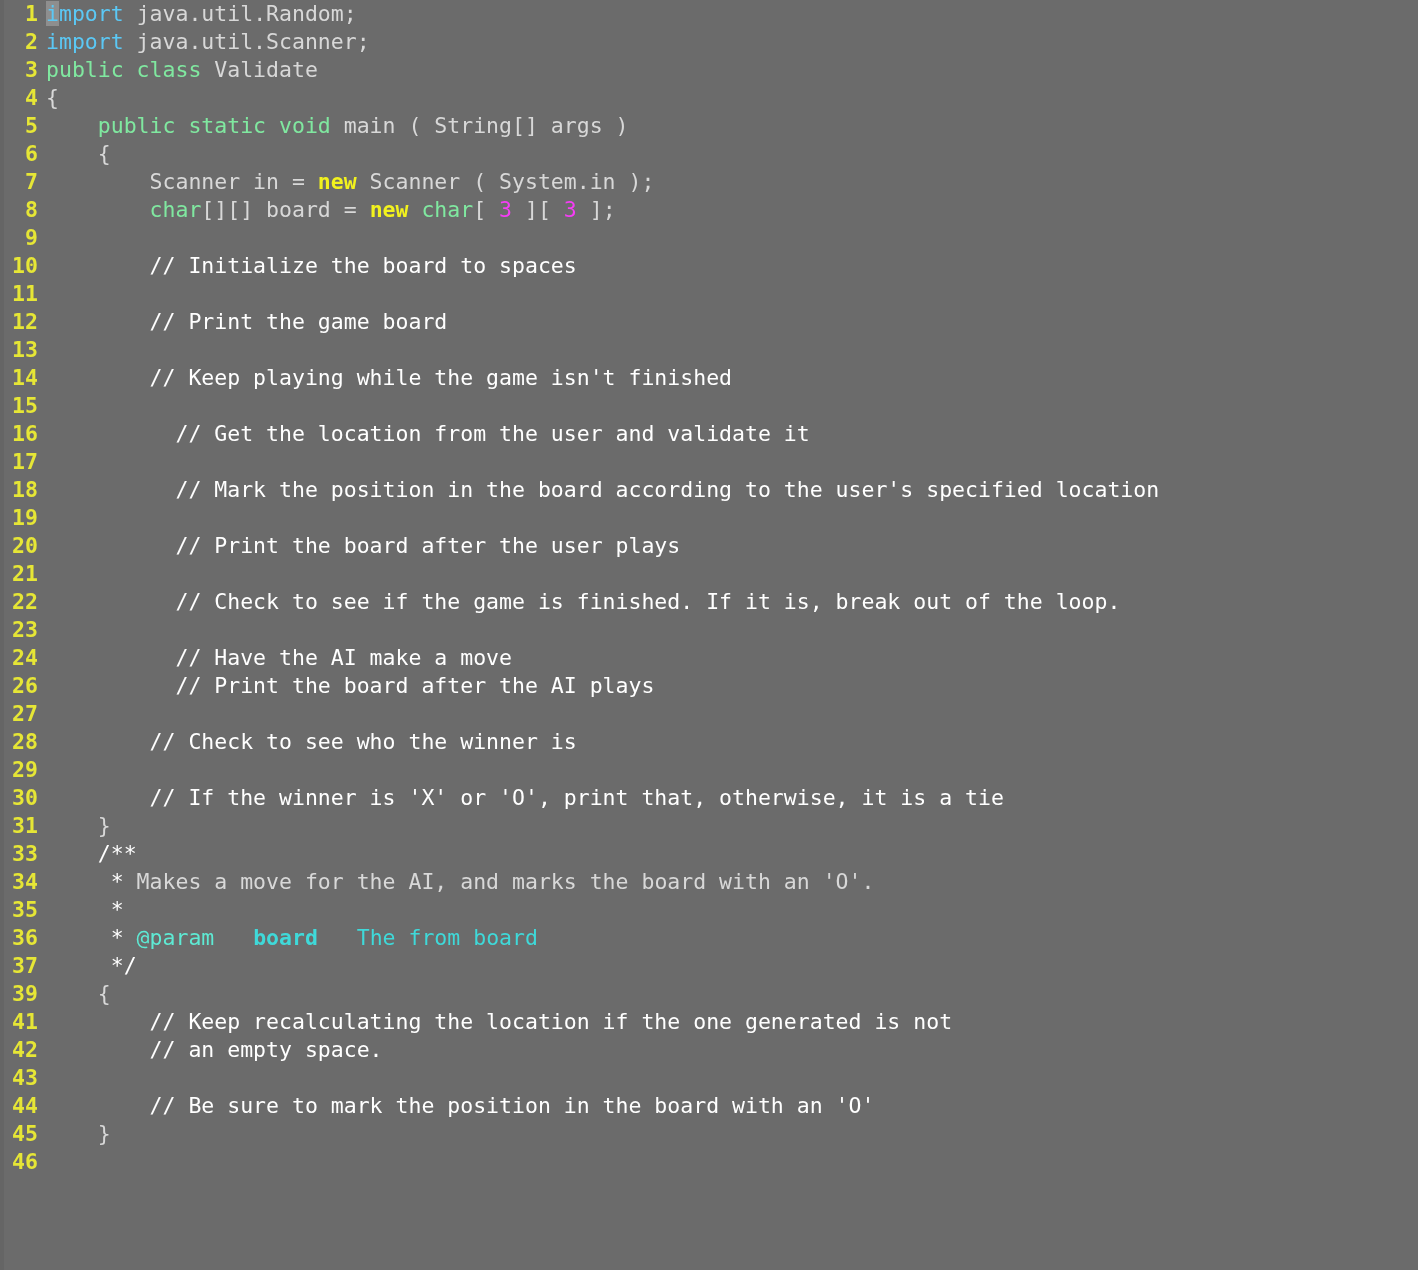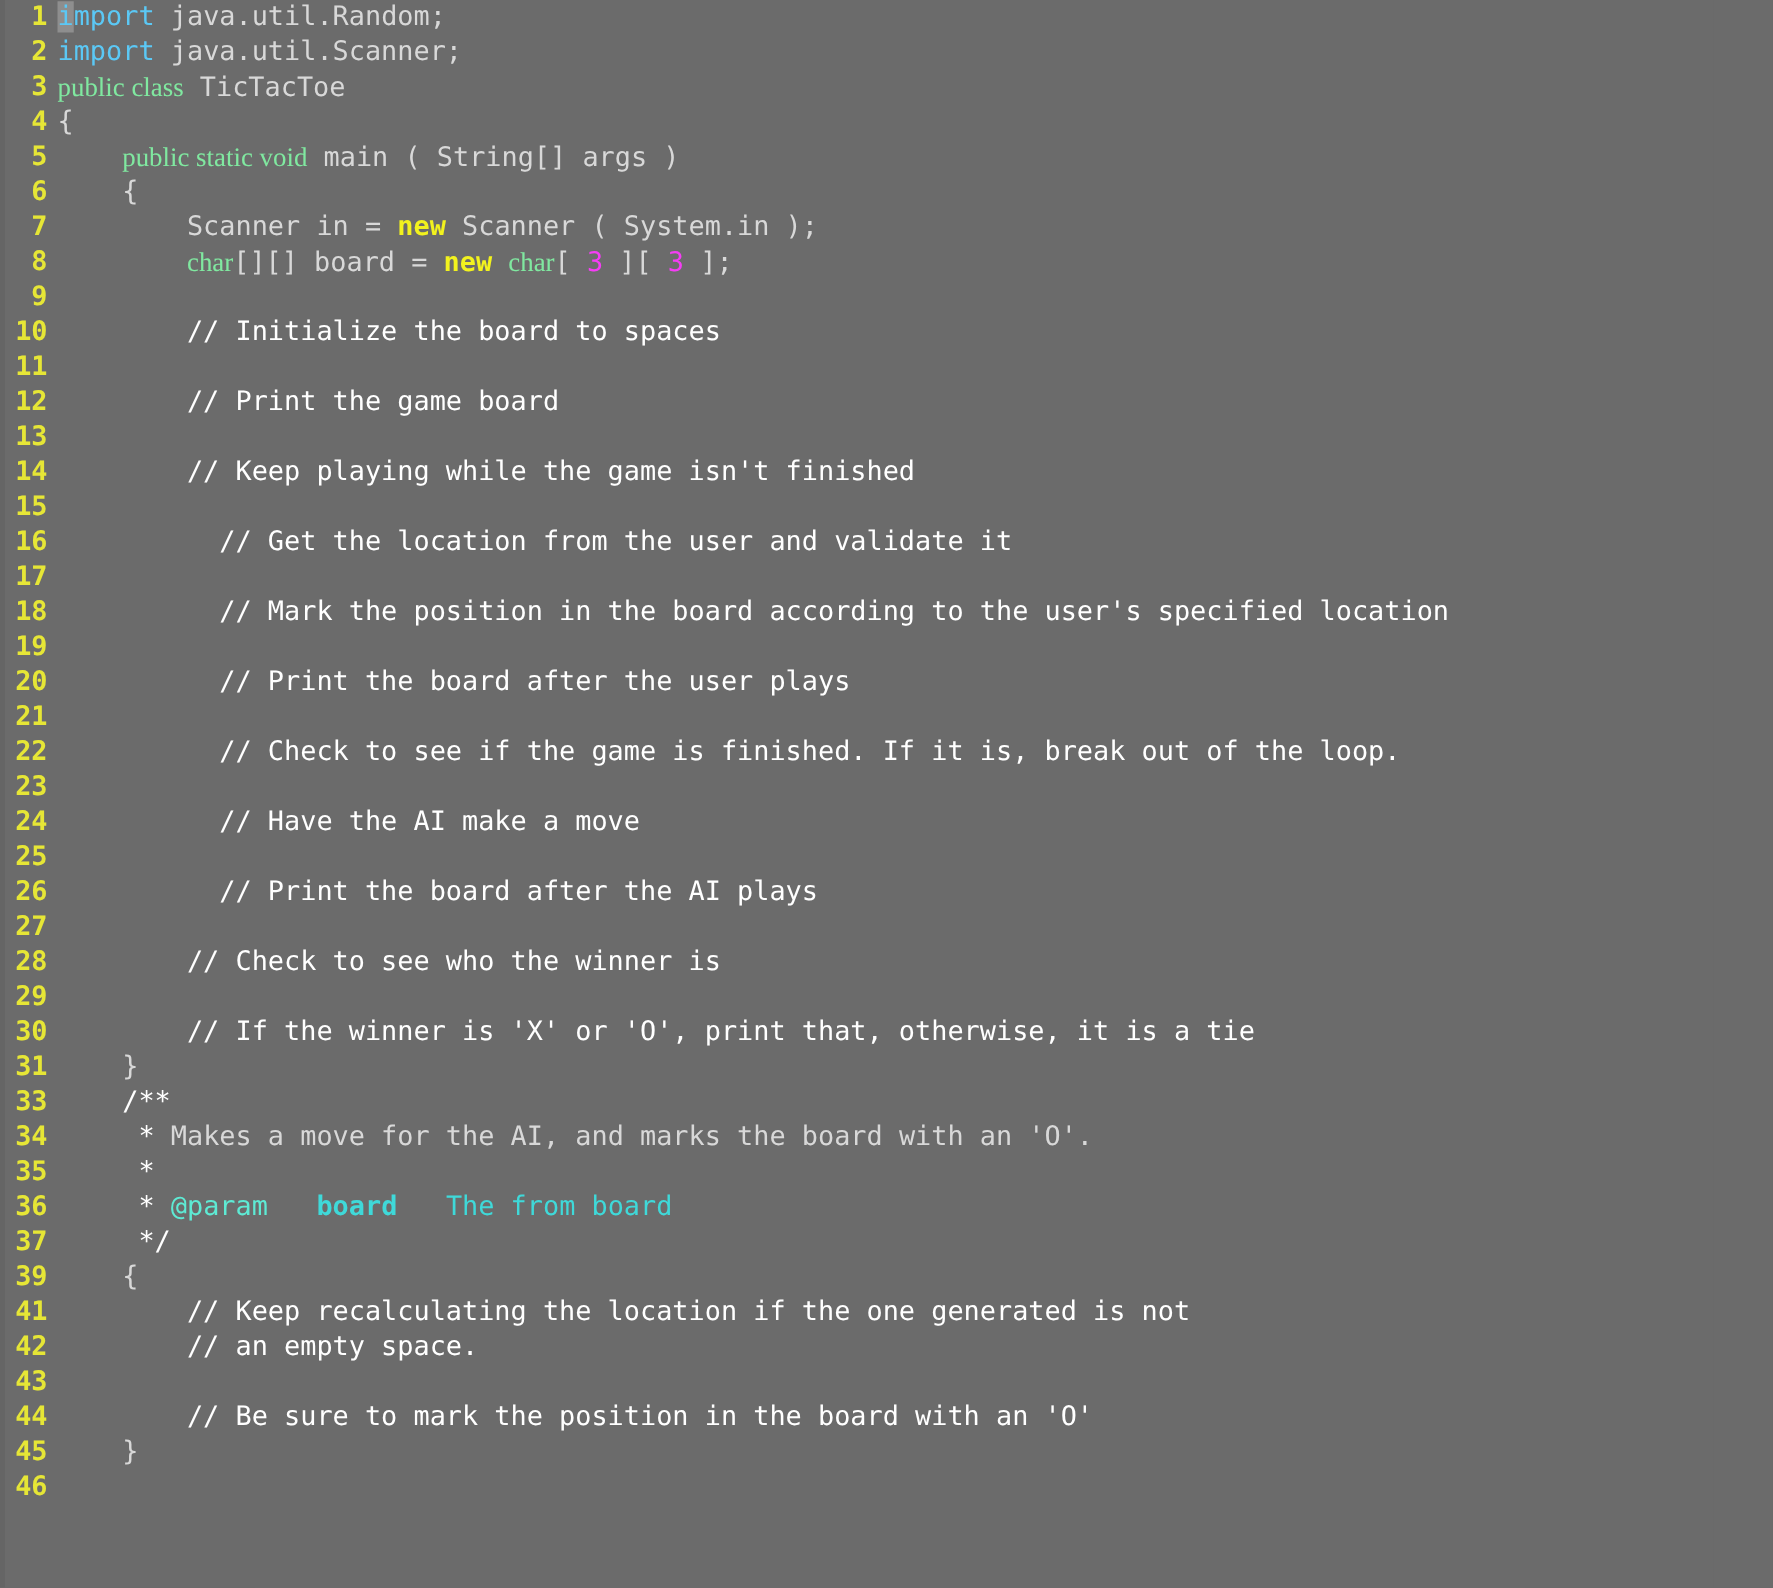--- a/index.html
+++ b/index.html
@@ -59,21 +59,21 @@
 
   .src {
     display: inline-block;
     vertical-align: top;
     padding-left: 8px;
     color: #d8d8d8;
   }
 
   
   .kw       { color: #5bc8f5; }              
-  .kw-green { color: #80e8a0; font-family: Liberation Serif, serif; }              
+  .kw-green { color: #80e8a0; }              
   .kw-new   { color: #f2f21e; font-weight: 700; }  
   .num      { color: #f53df5; }              
   .plain    { color: #d8d8d8; }              
   .cmt      { color: #ffffff; }               */
   .doc-text { color: #f6c9c1; }              
   .doc-tag  { color: #5eead4; }              
   .doc-param{ color: #3fd9d9; font-weight: 700; }  
   .doc-desc { color: #3fd9d9; }              
 
   .cursor-block {
@@ -82,21 +82,21 @@
   }
 </style>
 </head>
 <body>
 
 <div id="editor">
   <div id="edge-strip"></div>
   <div id="code-area">
       <div class="code-line"><span class="ln">1</span><span class="src"><span class="cursor-block">i</span><span class="kw">mport</span><span class="plain"> java.util.Random;</span></span></div>
       <div class="code-line"><span class="ln">2</span><span class="src"><span class="kw">import</span><span class="plain"> java.util.Scanner;</span></span></div>
-      <div class="code-line"><span class="ln">3</span><span class="src"><span class="kw-green">public class</span><span class="plain"> TicTacToe</span></span></div>
+      <div class="code-line"><span class="ln">3</span><span class="src"><span class="kw-green">public class</span><span class="plain"> Validate</span></span></div>
       <div class="code-line"><span class="ln">4</span><span class="src"><span class="plain">{</span></span></div>
       <div class="code-line"><span class="ln">5</span><span class="src"><span class="plain">    </span><span class="kw-green">public static void</span><span class="plain"> main ( String[] args )</span></span></div>
       <div class="code-line"><span class="ln">6</span><span class="src"><span class="plain">    {</span></span></div>
       <div class="code-line"><span class="ln">7</span><span class="src"><span class="plain">        Scanner in = </span><span class="kw-new">new</span><span class="plain"> Scanner ( System.in );</span></span></div>
       <div class="code-line"><span class="ln">8</span><span class="src"><span class="plain">        </span><span class="kw-green">char</span><span class="plain">[][] board = </span><span class="kw-new">new</span><span class="plain"> </span><span class="kw-green">char</span><span class="plain">[ </span><span class="num">3</span><span class="plain"> ][ </span><span class="num">3</span><span class="plain"> ];</span></span></div>
       <div class="code-line"><span class="ln">9</span><span class="src"></span></div>
       <div class="code-line"><span class="ln">10</span><span class="src"><span class="cmt">        // Initialize the board to spaces</span></span></div>
       <div class="code-line"><span class="ln">11</span><span class="src"></span></div>
       <div class="code-line"><span class="ln">12</span><span class="src"><span class="cmt">        // Print the game board</span></span></div>
       <div class="code-line"><span class="ln">13</span><span class="src"></span></div>
@@ -104,21 +104,20 @@
       <div class="code-line"><span class="ln">15</span><span class="src"></span></div>
       <div class="code-line"><span class="ln">16</span><span class="src"><span class="cmt">          // Get the location from the user and validate it</span></span></div>
       <div class="code-line"><span class="ln">17</span><span class="src"></span></div>
       <div class="code-line"><span class="ln">18</span><span class="src"><span class="cmt">          // Mark the position in the board according to the user's specified location</span></span></div>
       <div class="code-line"><span class="ln">19</span><span class="src"></span></div>
       <div class="code-line"><span class="ln">20</span><span class="src"><span class="cmt">          // Print the board after the user plays</span></span></div>
       <div class="code-line"><span class="ln">21</span><span class="src"></span></div>
       <div class="code-line"><span class="ln">22</span><span class="src"><span class="cmt">          // Check to see if the game is finished. If it is, break out of the loop.</span></span></div>
       <div class="code-line"><span class="ln">23</span><span class="src"></span></div>
       <div class="code-line"><span class="ln">24</span><span class="src"><span class="cmt">          // Have the AI make a move</span></span></div>
-      <div class="code-line"><span class="ln">25</span><span class="src"></span></div>
       <div class="code-line"><span class="ln">26</span><span class="src"><span class="cmt">          // Print the board after the AI plays</span></span></div>
       <div class="code-line"><span class="ln">27</span><span class="src"></span></div>
       <div class="code-line"><span class="ln">28</span><span class="src"><span class="cmt">        // Check to see who the winner is</span></span></div>
       <div class="code-line"><span class="ln">29</span><span class="src"></span></div>
       <div class="code-line"><span class="ln">30</span><span class="src"><span class="cmt">        // If the winner is 'X' or 'O', print that, otherwise, it is a tie</span></span></div>
       <div class="code-line"><span class="ln">31</span><span class="src"><span class="plain">    }</span></span></div>
       <div class="code-line"><span class="ln">33</span><span class="src"><span class="cmt">    /**</span></span></div>
       <div class="code-line"><span class="ln">34</span><span class="src"><span class="cmt">     *</span><span class="doc-text"> Makes a move for the AI, and marks the board with an 'O'.</span></span></div>
       <div class="code-line"><span class="ln">35</span><span class="src"><span class="cmt">     *</span></span></div>
       <div class="code-line"><span class="ln">36</span><span class="src"><span class="cmt">     *</span><span class="doc-tag"> @param</span><span class="plain">   </span><span class="doc-param">board</span><span class="plain">   </span><span class="doc-desc">The from board</span></span></div>

